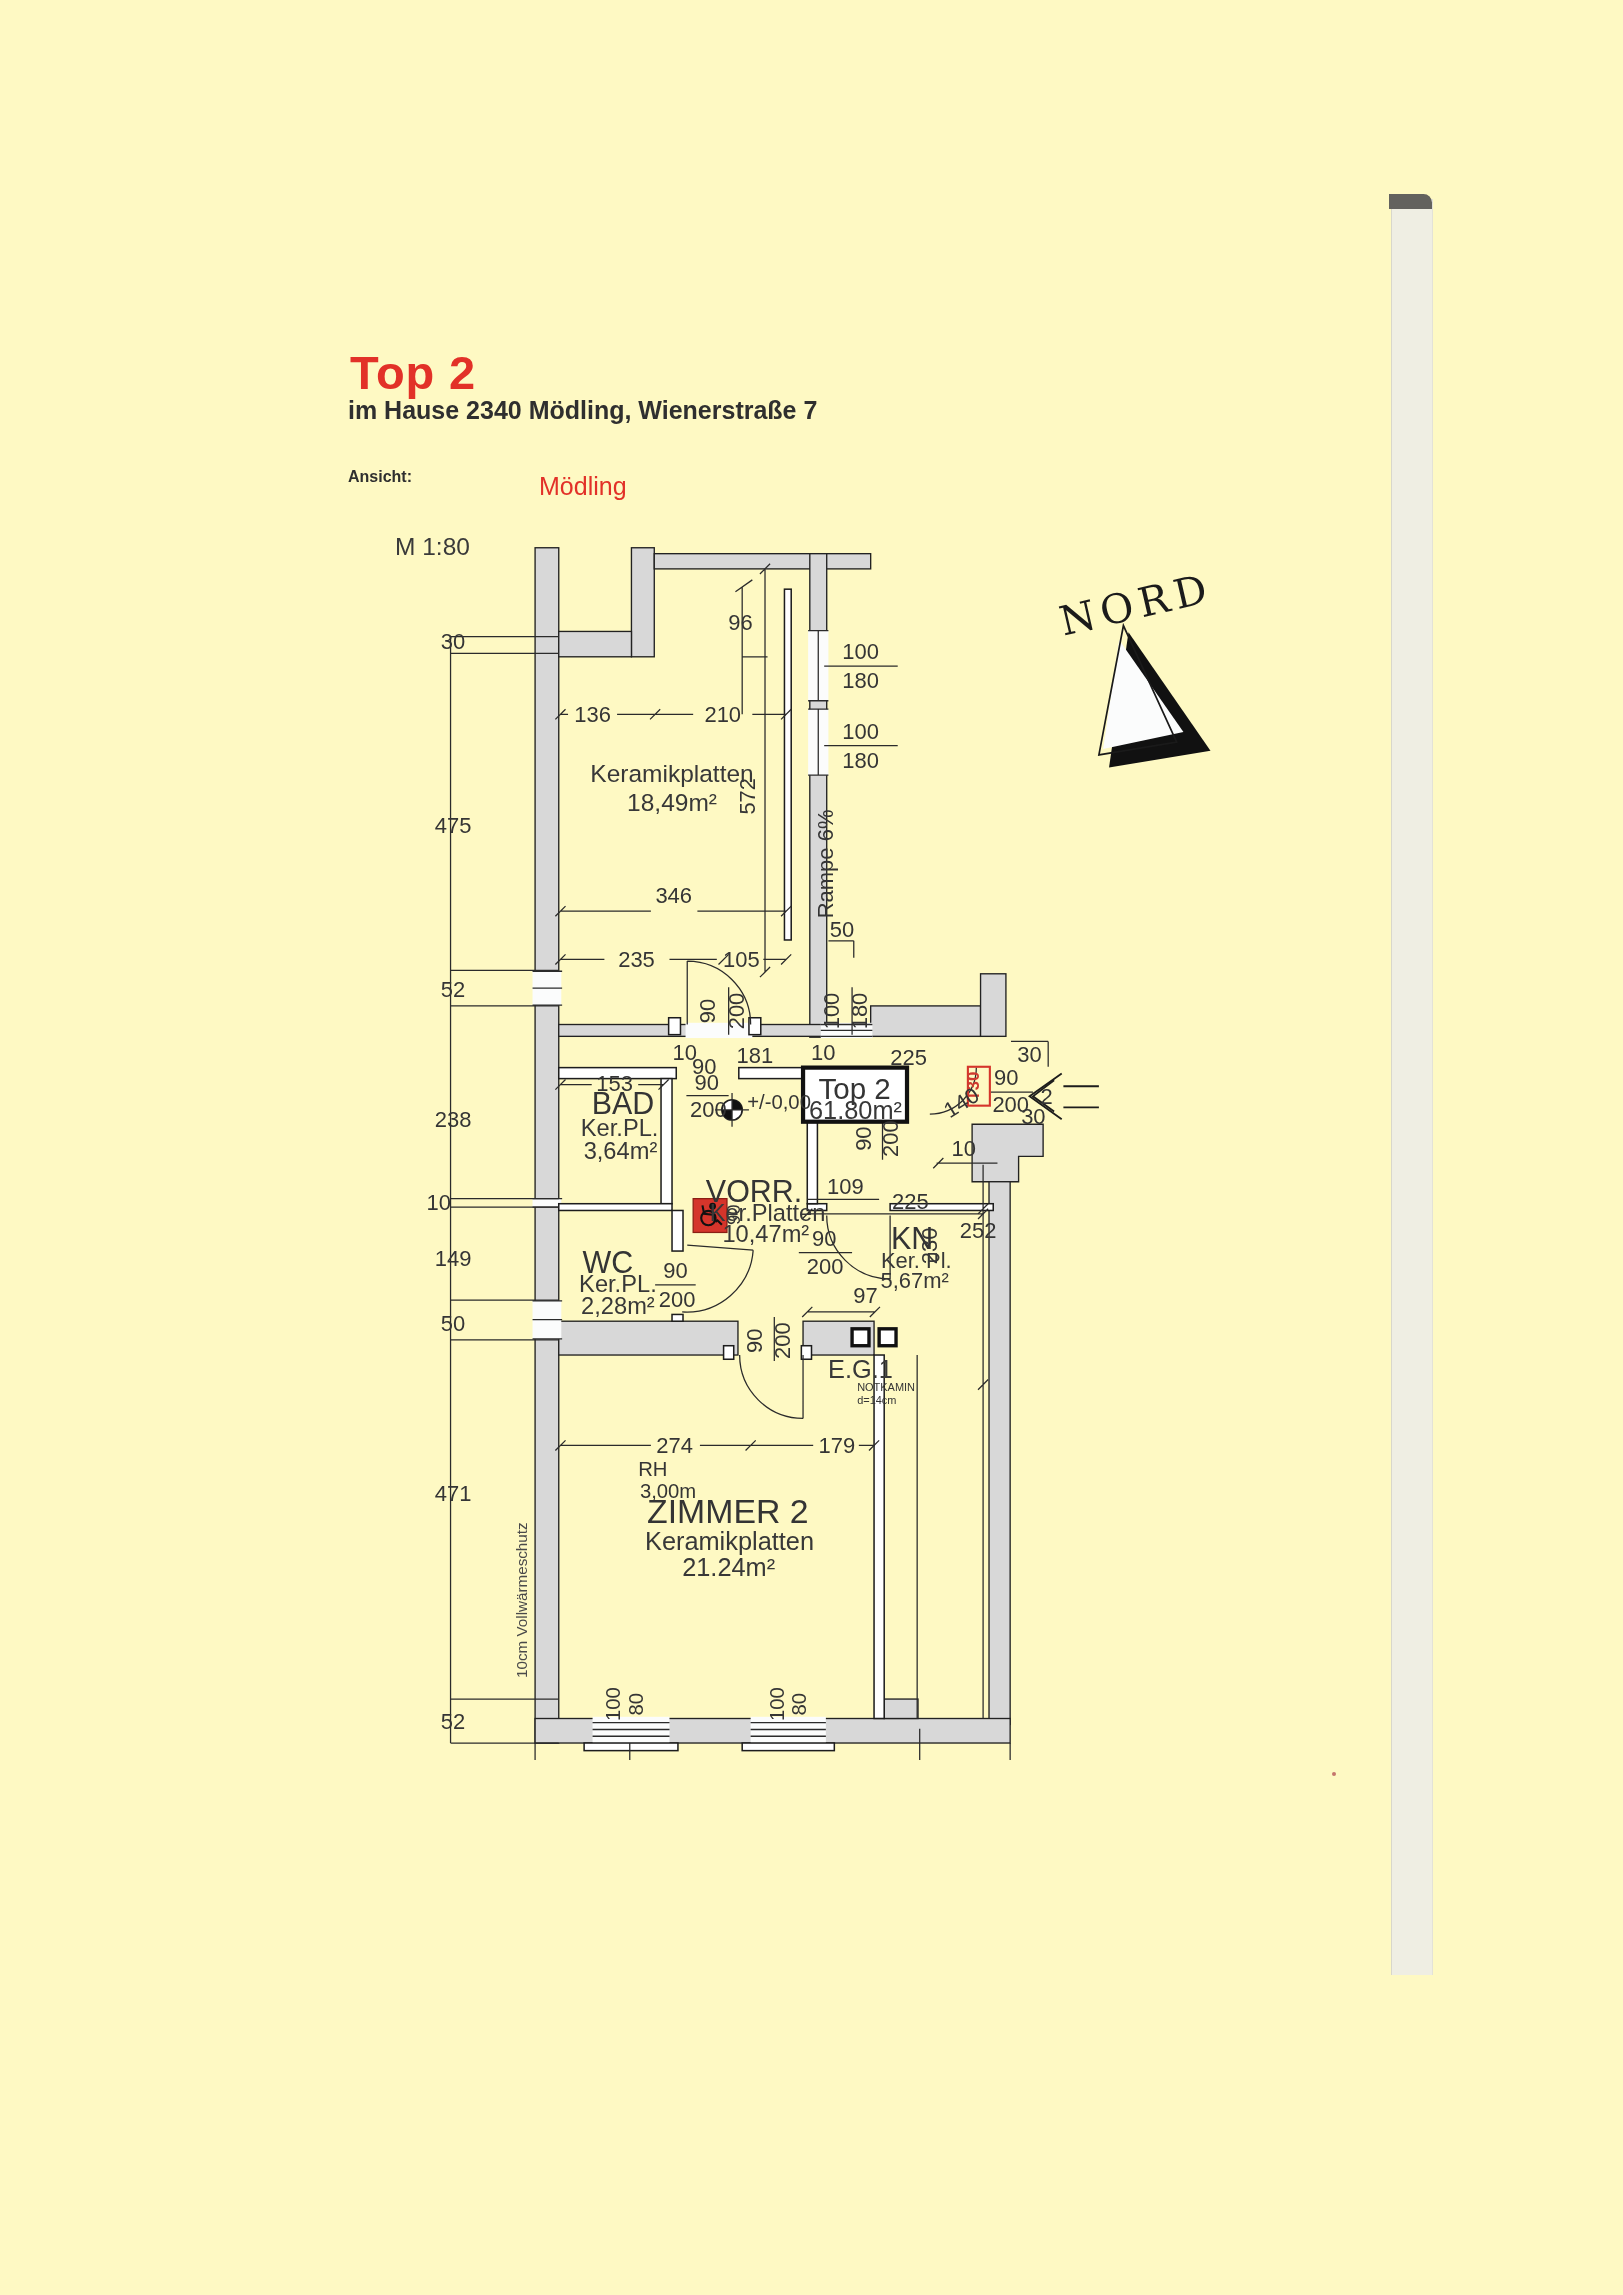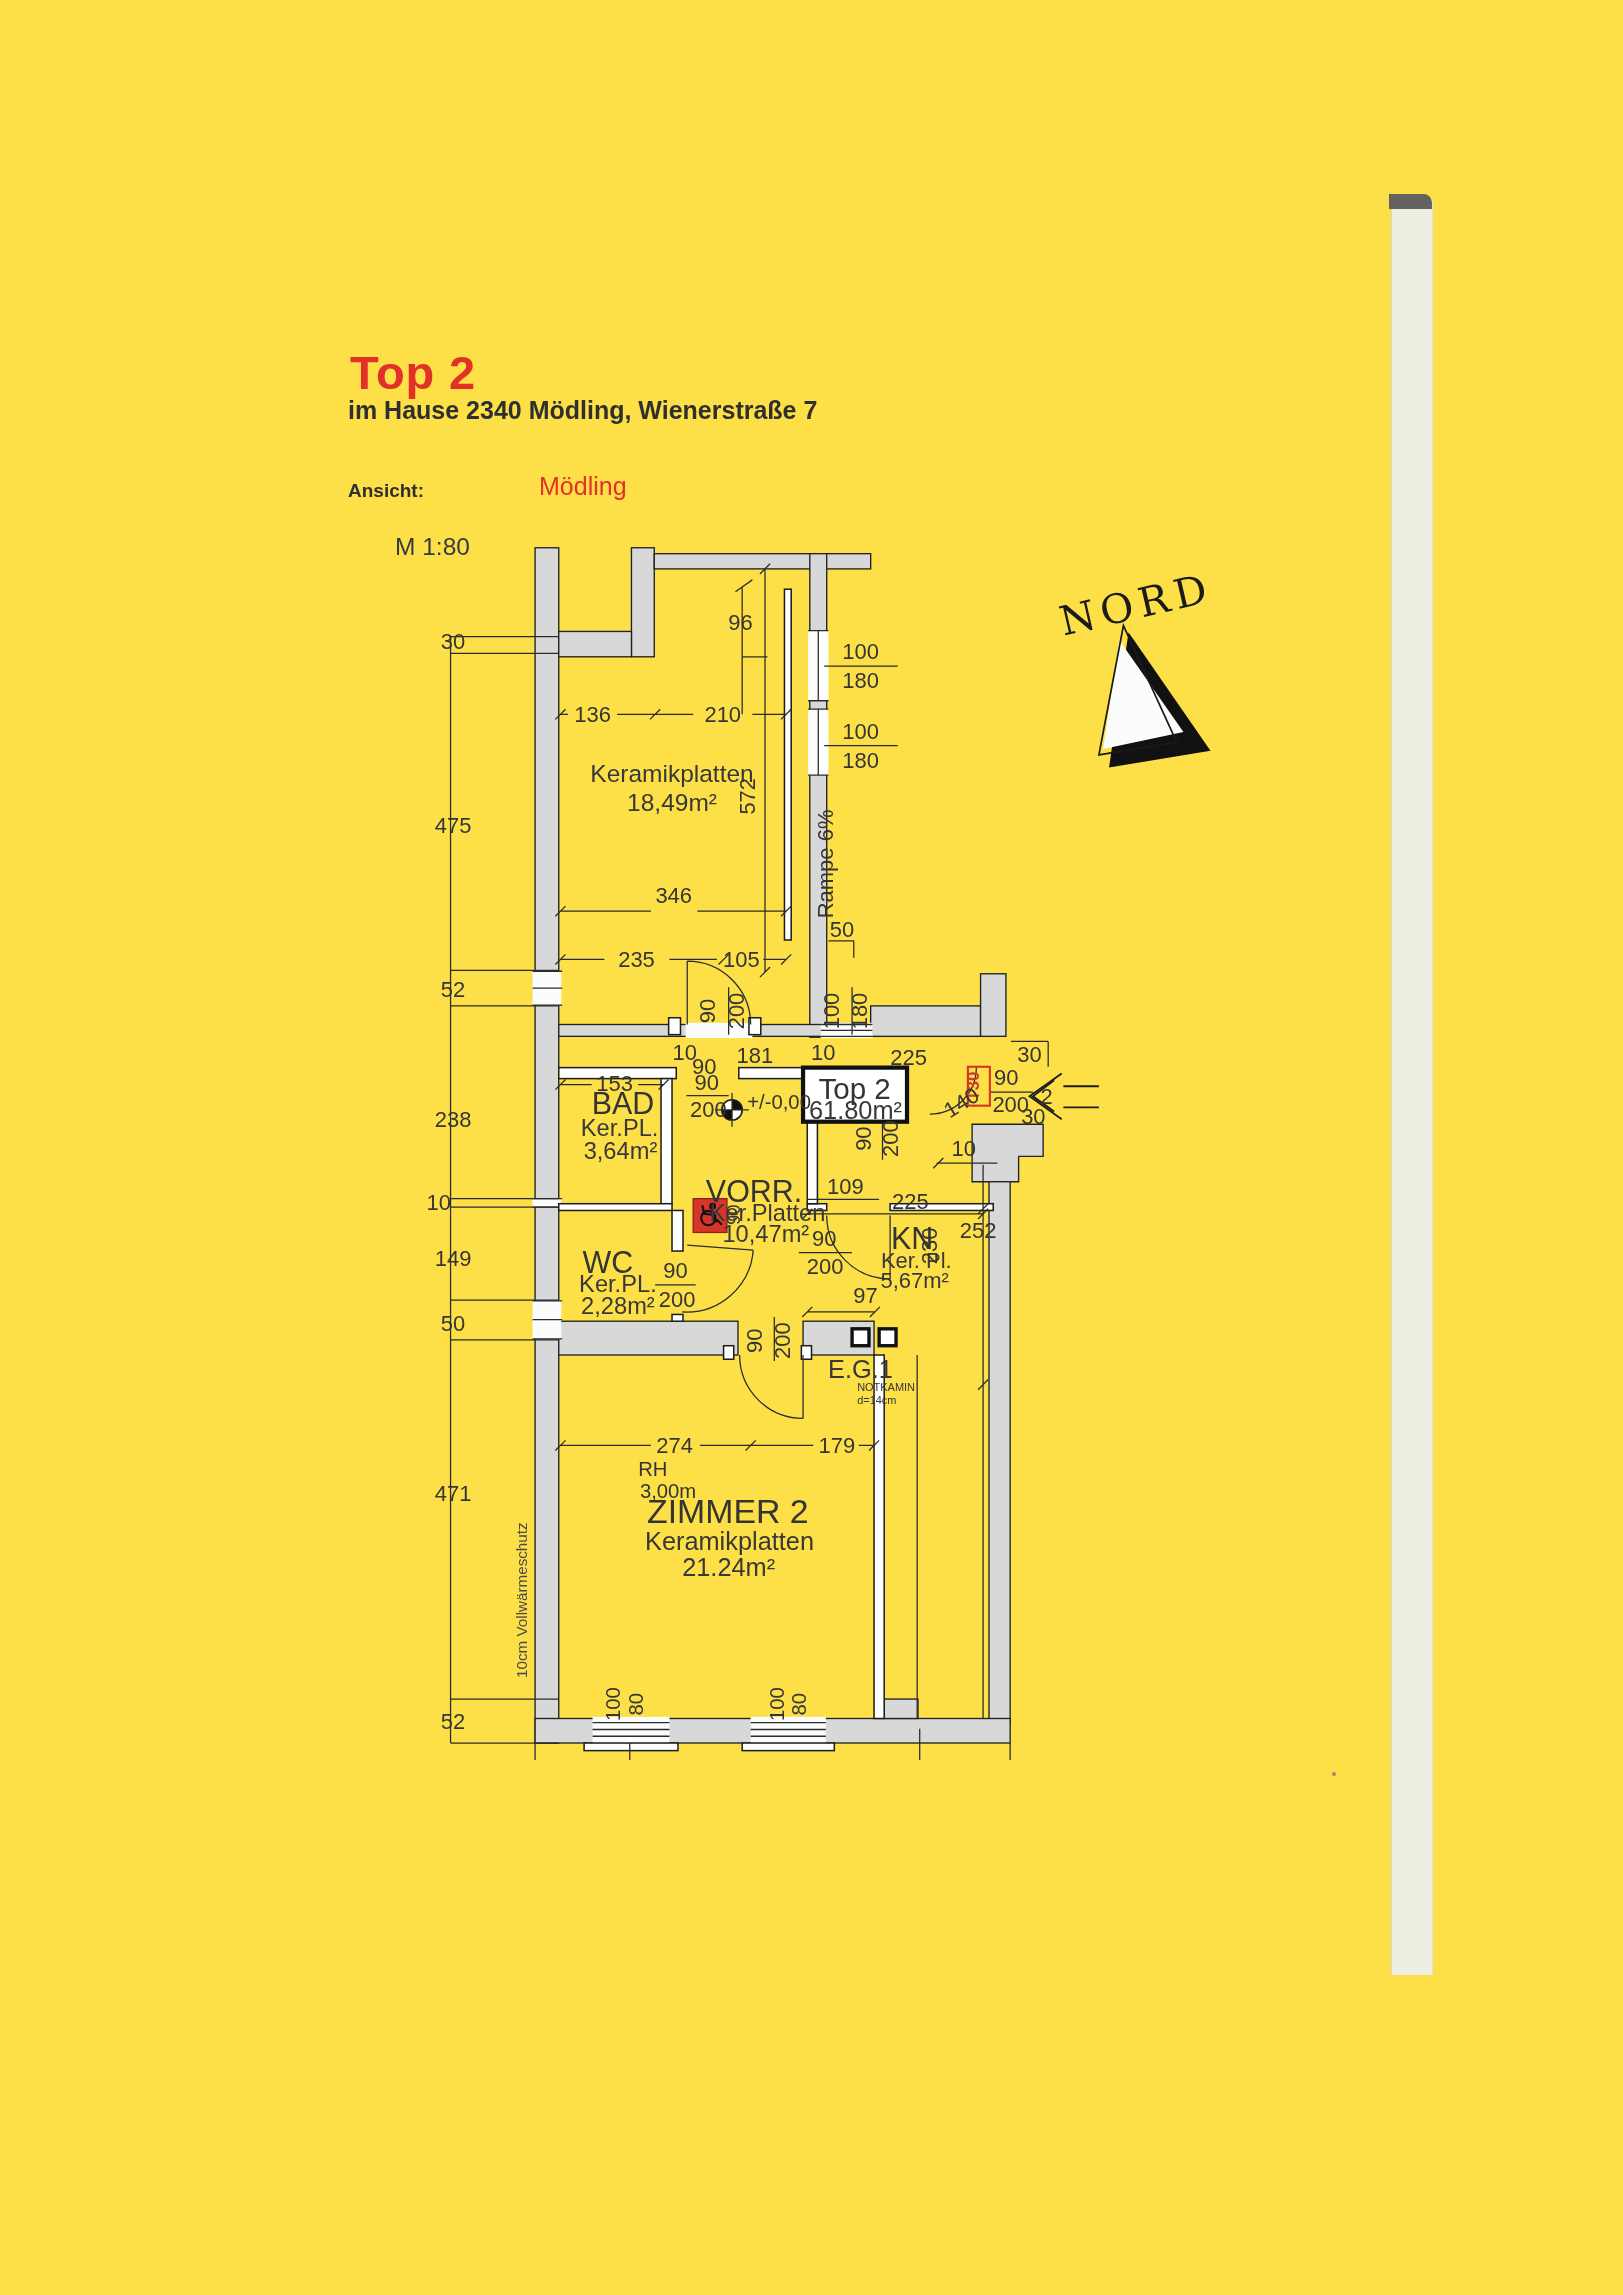--- a/index.html
+++ b/index.html
@@ -1,21 +1,21 @@
 <!DOCTYPE html>
 <html style="font-size:13.5px"><head>
 <meta charset="utf-8">
 <style>
   html,body{margin:0;padding:0;background:#ffffff;}
-  #canvas{position:relative;width:1623px;height:2295px;background:#fde047;overflow:hidden;
+  #canvas{position:relative;width:1623px;height:2295px;background:#fef9c3;overflow:hidden;
           font-family:"Liberation Sans",sans-serif;}
   
   .hdr-title{position:absolute;left:350px;top:345px;font-weight:bold;font-size:47px;color:#e23128;letter-spacing:0.8px;}
   .hdr-address{position:absolute;left:348px;top:396px;font-weight:bold;font-size:25px;color:#2f2f2f;}
-  .hdr-view-label{position:absolute;left:348px;top:480px;font-weight:bold;font-size:19px;color:#2f2f2f;}
+  .hdr-view-label{position:absolute;left:348px;top:468px;font-weight:bold;font-size:16px;color:#2f2f2f;}
   .hdr-view-value{position:absolute;left:539px;top:472px;font-size:25px;color:#e23128;}
   .hdr-scale{position:absolute;left:348px;top:533px;font-size:24.5px;color:#3a3a3a;margin-left:47px;}
   
   .second-page{position:absolute;left:1391px;top:199px;width:40px;height:1776px;background:#efeee3;
                border-left:1.7px solid #d8d7cb;border-right:1.7px solid #e3e2d7;}
   .fold-mark{position:absolute;left:1389px;top:194px;width:43px;height:15px;background:#63625e;border-radius:0 8.5px 0 0;}
   .red-dot{position:absolute;left:1332px;top:1772px;width:4.2px;height:4.2px;background:#c4766d;border-radius:50%;}
   svg{position:absolute;left:0;top:0;}
   
   .wall{fill:#d8d8d8;stroke:#222;stroke-width:1.6;}

